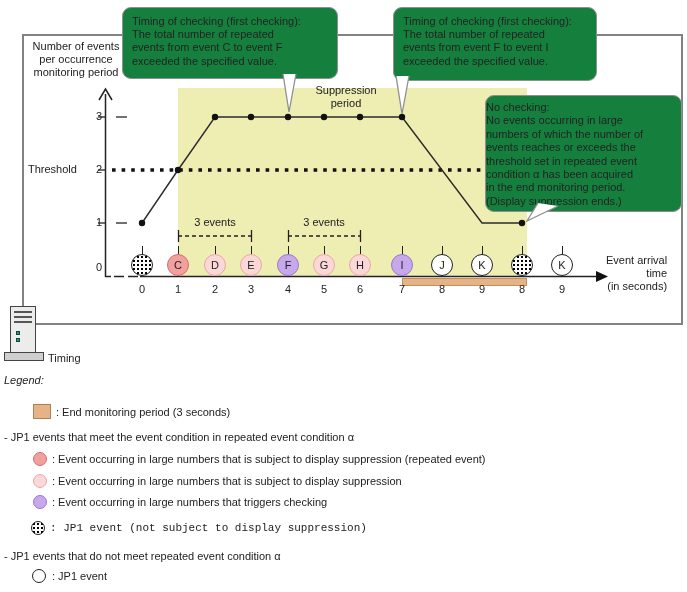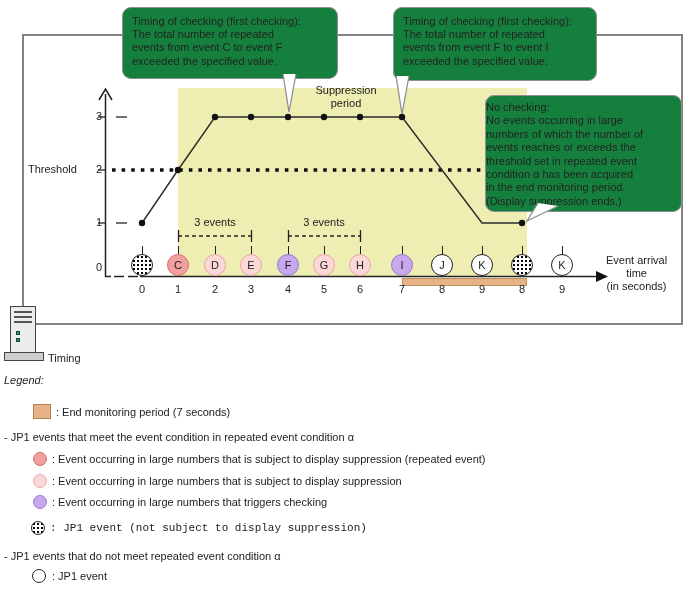--- a/index.html
+++ b/index.html
@@ -12,21 +12,21 @@
 
   
   .frame { left:22px; top:34px; width:661px; height:291px; border:2px solid #828282; background:#fff; }
   .suppression { left:178px; top:88px; width:349px; height:189px; background:#eeedb2; }
   .endbar { left:402px; top:278px; width:125px; height:8px; background:#e7b285; border:1px solid #bd9260; }
 
   svg.layer { left:0; top:0; width:687px; height:592px; pointer-events:none; }
 
   
   .yaxis-label { left:24px; top:40px; width:104px; text-align:center; }
-  .xaxis-label { left:606px; top:254px; text-align:center; }
+  .xaxis-label { left:606px; top:254px; text-align:right; }
   .ylab { width:22px; text-align:right; }
   .xtick { top:283px; transform:translateX(-50%); font-size:11px; }
   .threshold-label { left:28px; top:163px; }
   .suppr-label { left:300px; top:84px; width:92px; text-align:center; }
   .bracket-label { width:70px; text-align:center; top:216px; }
 
   
   .ev { position:absolute; top:265px; width:22px; height:22px; border-radius:50%;
         transform:translate(-50%,-50%); display:flex; align-items:center; justify-content:center;
         font-size:11px; color:#222; z-index:4; }
@@ -119,20 +119,23 @@
         <circle cx="215" cy="117" r="3.2" fill="#111"></circle>
         <circle cx="251" cy="117" r="3.2" fill="#111"></circle>
         <circle cx="288" cy="117" r="3.2" fill="#111"></circle>
         <circle cx="324" cy="117" r="3.2" fill="#111"></circle>
         <circle cx="360" cy="117" r="3.2" fill="#111"></circle>
         <circle cx="402" cy="117" r="3.2" fill="#111"></circle>
         <circle cx="522" cy="223" r="3.2" fill="#111"></circle>
       </g>
   </svg>
 
+  <div class="abs t11 pre yaxis-label">Number of events
+per occurrence
+monitoring period</div>
   <div class="abs t11 pre xaxis-label">Event arrival
 time
 (in seconds)</div>
   <div class="abs t11 threshold-label">Threshold</div>
   <div class="abs t11 ylab" style="left:80px; top:110px;">3</div>
   <div class="abs t11 ylab" style="left:80px; top:163px;">2</div>
   <div class="abs t11 ylab" style="left:80px; top:216px;">1</div>
   <div class="abs t11 ylab" style="left:80px; top:261px;">0</div>
 
   <span class="abs xtick" style="left: 142px;">0</span>
@@ -197,21 +200,21 @@
       <div class="led" style="top:24px"></div>
       <div class="led" style="top:31px"></div>
     </div>
     <div class="base"></div>
   </div>
   <div class="abs t11 manager-label">Timing</div>
 
   <div class="abs t11" style="left:4px; top:374px;font-style:italic;">Legend:</div>
 
   <div class="abs lg-square"></div>
-  <div class="abs t11" style="left:56px; top:406px;">: End monitoring period (7 seconds)</div>
+  <div class="abs t11" style="left:56px; top:406px;">: End monitoring period (3 seconds)</div>
 
   <div class="abs t11" style="left:4px; top:431px;">- JP1 events that meet the event condition in repeated event condition α</div>
 
   <div class="abs lg-circle ev-repeated" style="left:33px; top:452px;"></div>
   <div class="abs t11" style="left:52px; top:453px;">: Event occurring in large numbers that is subject to display suppression (repeated event)</div>
 
   <div class="abs lg-circle ev-suppressed" style="left:33px; top:474px;"></div>
   <div class="abs t11" style="left:52px; top:475px;">: Event occurring in large numbers that is subject to display suppression</div>
 
   <div class="abs lg-circle ev-trigger" style="left:33px; top:495px;"></div>

